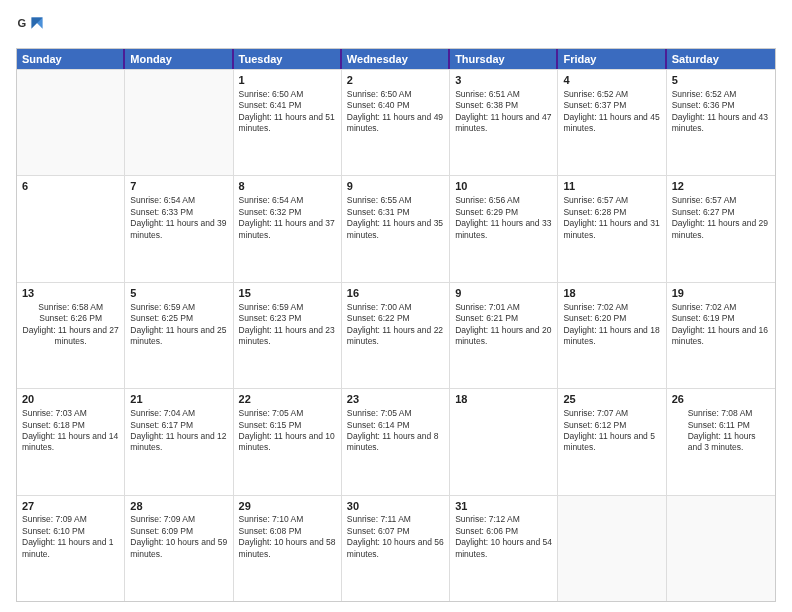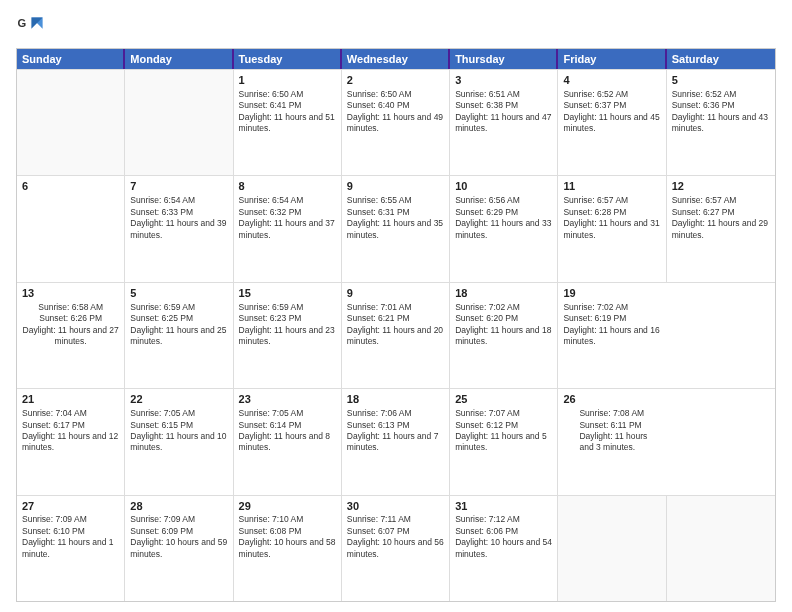--- a/index.html
+++ b/index.html
@@ -239,62 +239,71 @@
 Sunset: 6:25 PM
 Daylight: 11 hours and 25 minutes.</div>
           </div>
           <div class="cal-cell">
             <span class="day-number">15</span>
             <div class="cell-info" style="white-space: pre-line;">Sunrise: 6:59 AM
 Sunset: 6:23 PM
 Daylight: 11 hours and 23 minutes.</div>
           </div>
           <div class="cal-cell">
+            <span class="day-number">16</span>
+            <div class="cell-info" style="white-space: pre-line;">Sunrise: 7:00 AM
+Sunset: 6:22 PM
+Daylight: 11 hours and 22 minutes.</div>
+          </div>
+          <div class="cal-cell">
             <span class="day-number">9</span>
             <div class="cell-info" style="white-space: pre-line;">Sunrise: 7:01 AM
 Sunset: 6:21 PM
 Daylight: 11 hours and 20 minutes.</div>
           </div>
           <div class="cal-cell">
             <span class="day-number">18</span>
             <div class="cell-info" style="white-space: pre-line;">Sunrise: 7:02 AM
 Sunset: 6:20 PM
 Daylight: 11 hours and 18 minutes.</div>
           </div>
           <div class="cal-cell">
             <span class="day-number">19</span>
             <div class="cell-info" style="white-space: pre-line;">Sunrise: 7:02 AM
 Sunset: 6:19 PM
 Daylight: 11 hours and 16 minutes.</div>
           </div>
         </div>
         <div class="cal-row">
           <div class="cal-cell">
+            <span class="day-number">20</span>
+            <div class="cell-info" style="white-space: pre-line;">Sunrise: 7:03 AM
+Sunset: 6:18 PM
+Daylight: 11 hours and 14 minutes.</div>
+          </div>
+          <div class="cal-cell">
             <span class="day-number">21</span>
             <div class="cell-info" style="white-space: pre-line;">Sunrise: 7:04 AM
 Sunset: 6:17 PM
 Daylight: 11 hours and 12 minutes.</div>
           </div>
           <div class="cal-cell">
             <span class="day-number">22</span>
             <div class="cell-info" style="white-space: pre-line;">Sunrise: 7:05 AM
 Sunset: 6:15 PM
 Daylight: 11 hours and 10 minutes.</div>
           </div>
           <div class="cal-cell">
             <span class="day-number">23</span>
             <div class="cell-info" style="white-space: pre-line;">Sunrise: 7:05 AM
 Sunset: 6:14 PM
 Daylight: 11 hours and 8 minutes.</div>
           </div>
           <div class="cal-cell">
             <span class="day-number">18</span>
-            <div class="cell-info" style="white-space: pre-line;">Sunrise: 7:06 AM
-Sunset: 6:13 PM
-Daylight: 11 hours and 7 minutes.</div>
           </div>
           <div class="cal-cell">
             <span class="day-number">25</span>
             <div class="cell-info" style="white-space: pre-line;">Sunrise: 7:07 AM
 Sunset: 6:12 PM
 Daylight: 11 hours and 5 minutes.</div>
           </div>
           <div class="cal-cell">
             <span class="day-number">26</span>
             <div class="cell-info" style="white-space: pre-line; margin-left: 16px;">Sunrise: 7:08 AM

